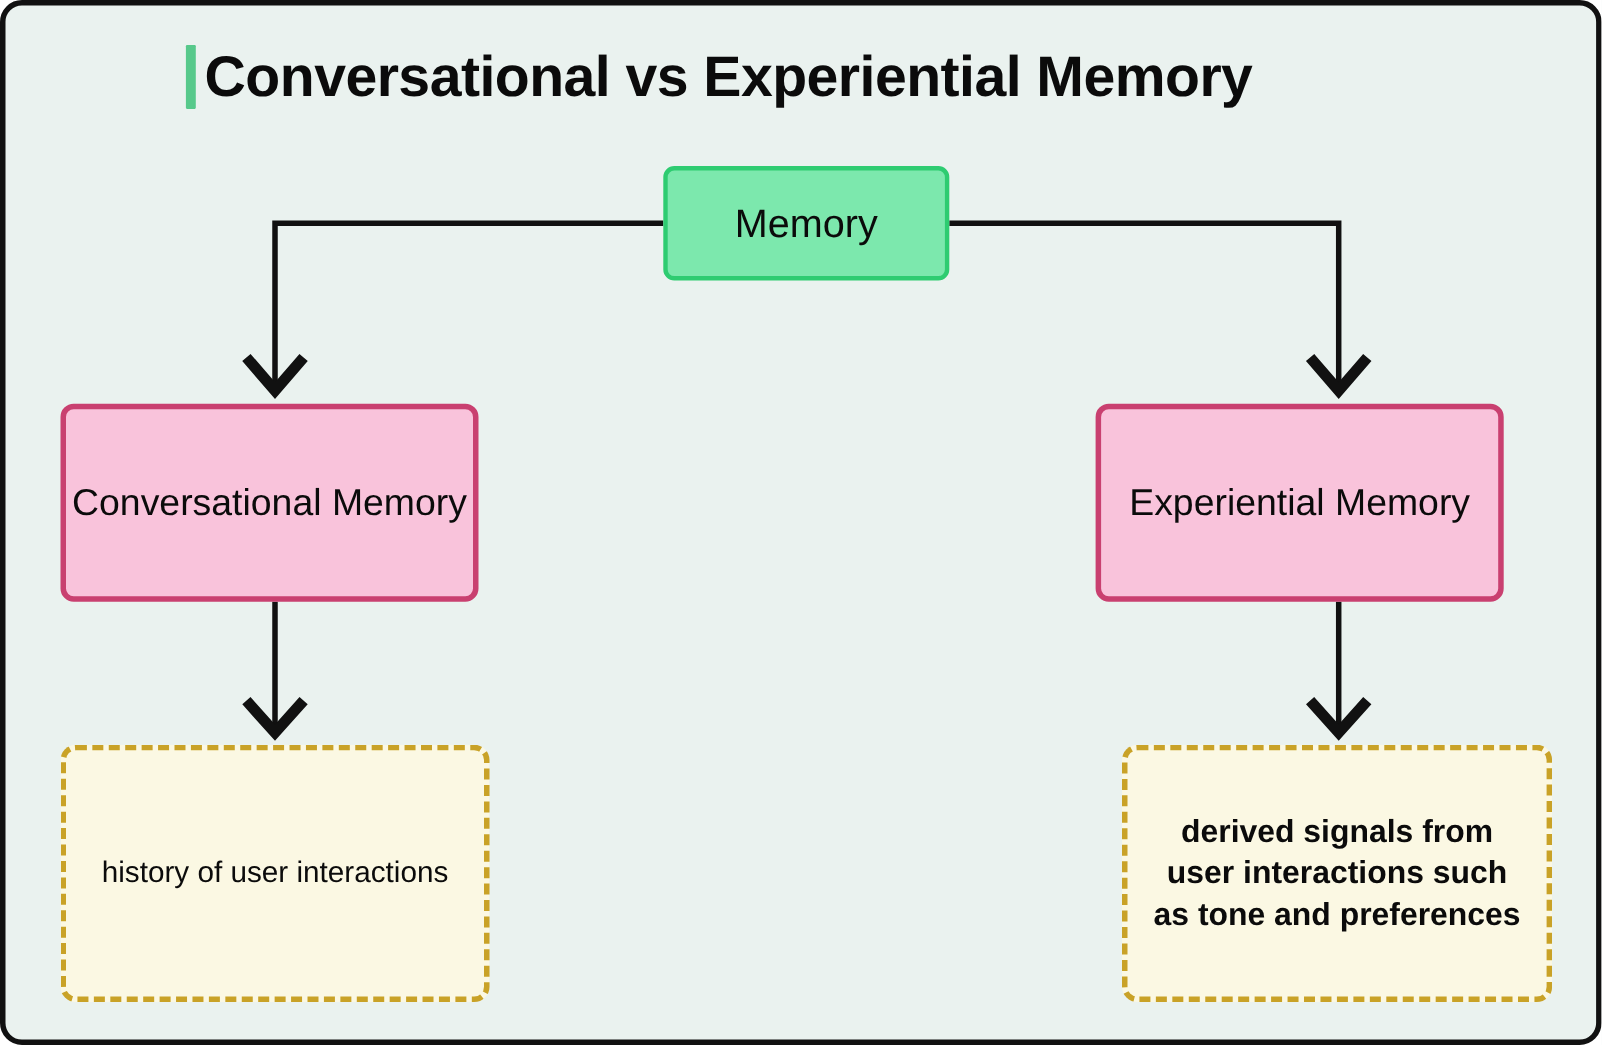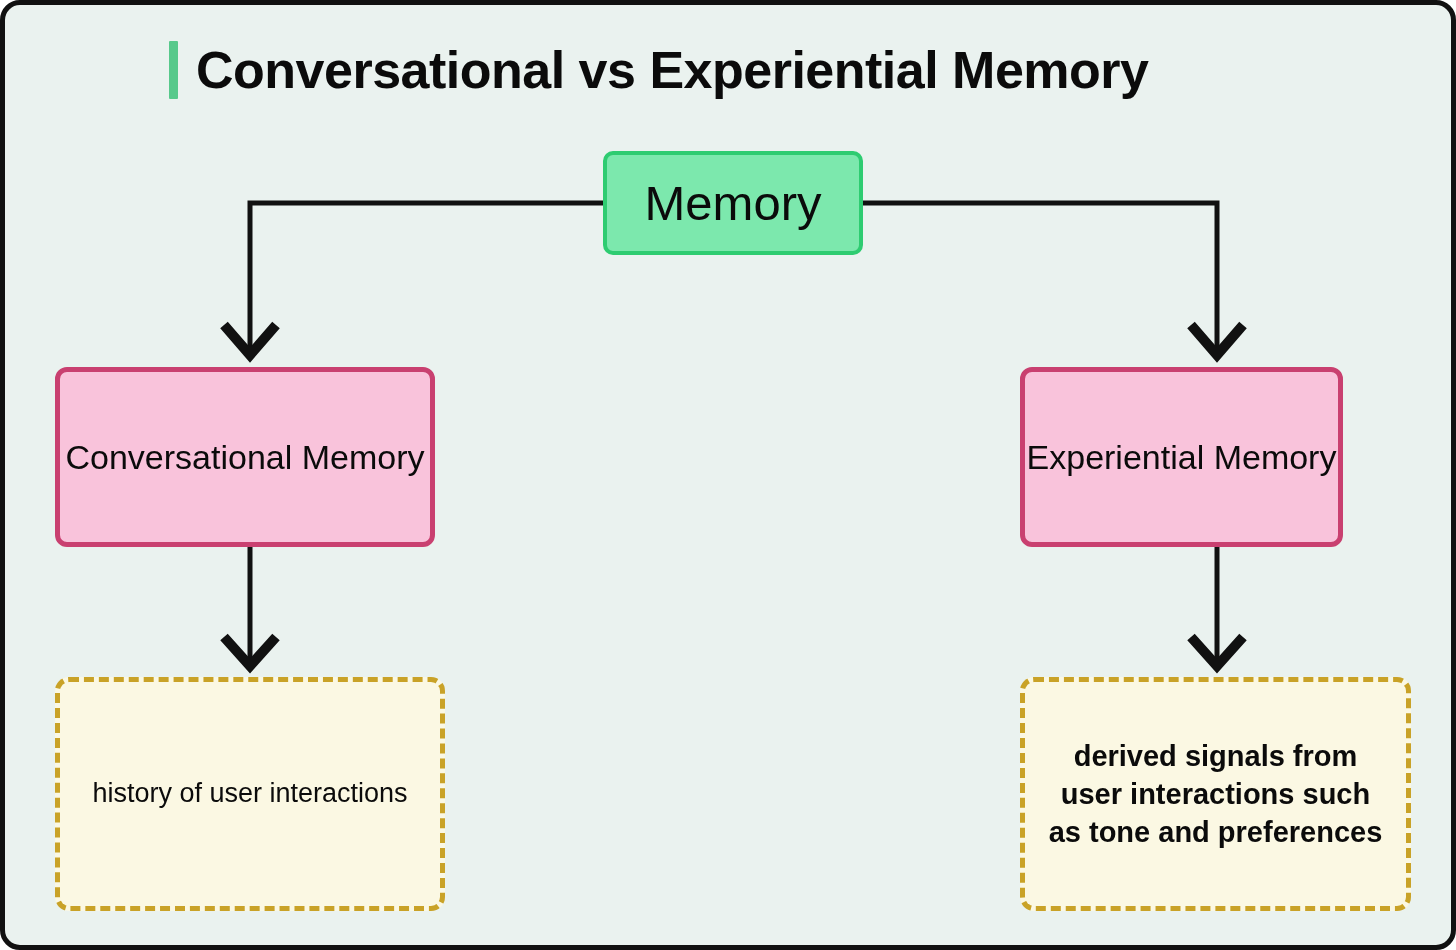--- a/index.html
+++ b/index.html
@@ -21,21 +21,21 @@
     overflow: hidden;
   }
 
   
   #title-row {
     position: absolute;
     left: 164px;
     top: 36px;
     display: flex;
     align-items: center;
-    gap: 18px;
+    gap: 8px;
   }
   #title-accent {
     width: 9px;
     height: 58px;
     background: #57C98B;
     border-radius: 1px;
     flex: none;
   }
   #title-text {
     font-size: 52px;
@@ -59,36 +59,36 @@
 
   
   #node-memory {
     left: 598px;
     top: 146px;
     width: 260px;
     height: 104px;
     background: #7CE8AD;
     border: 4px solid #2ECC71;
     border-radius: 10px;
-    font-size: 49px;
+    font-size: 36px;
     line-height: 1.15;
   }
 
   
   .node-pink {
     background: #F9C3DB;
     border: 5px solid #C94070;
     border-radius: 12px;
     font-size: 34px;
     line-height: 1.3;
     top: 362px;
     height: 180px;
   }
   #node-conversational { left: 50px;  width: 380px; }
-  #node-experiential   { left: 1015px; width: 323px; }
+  #node-experiential   { left: 991px; width: 371px; }
 
   
   .node-dashed {
     background: #FBF8E3;
     border: 5px dashed #C9A227;
     border-radius: 14px;
     font-size: 27px;
     font-weight: 400;
     line-height: 1.32;
     top: 672px;

